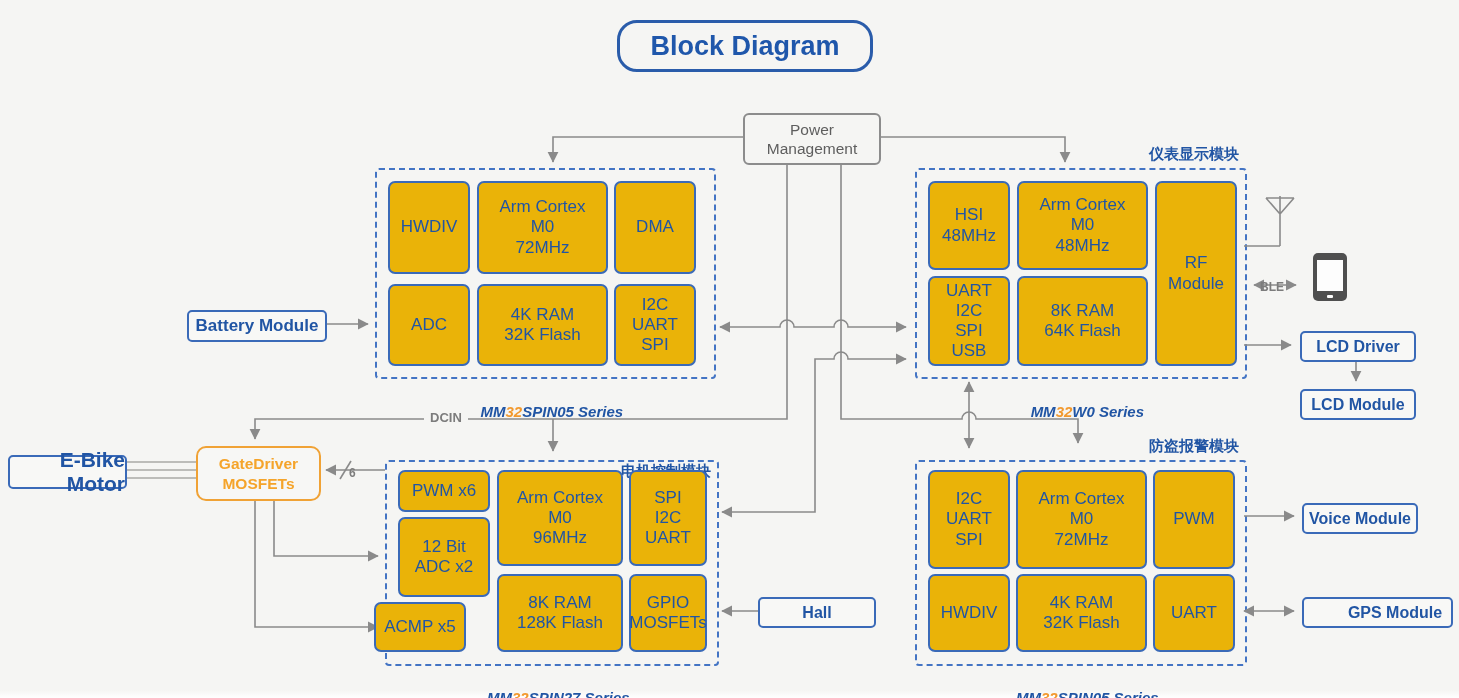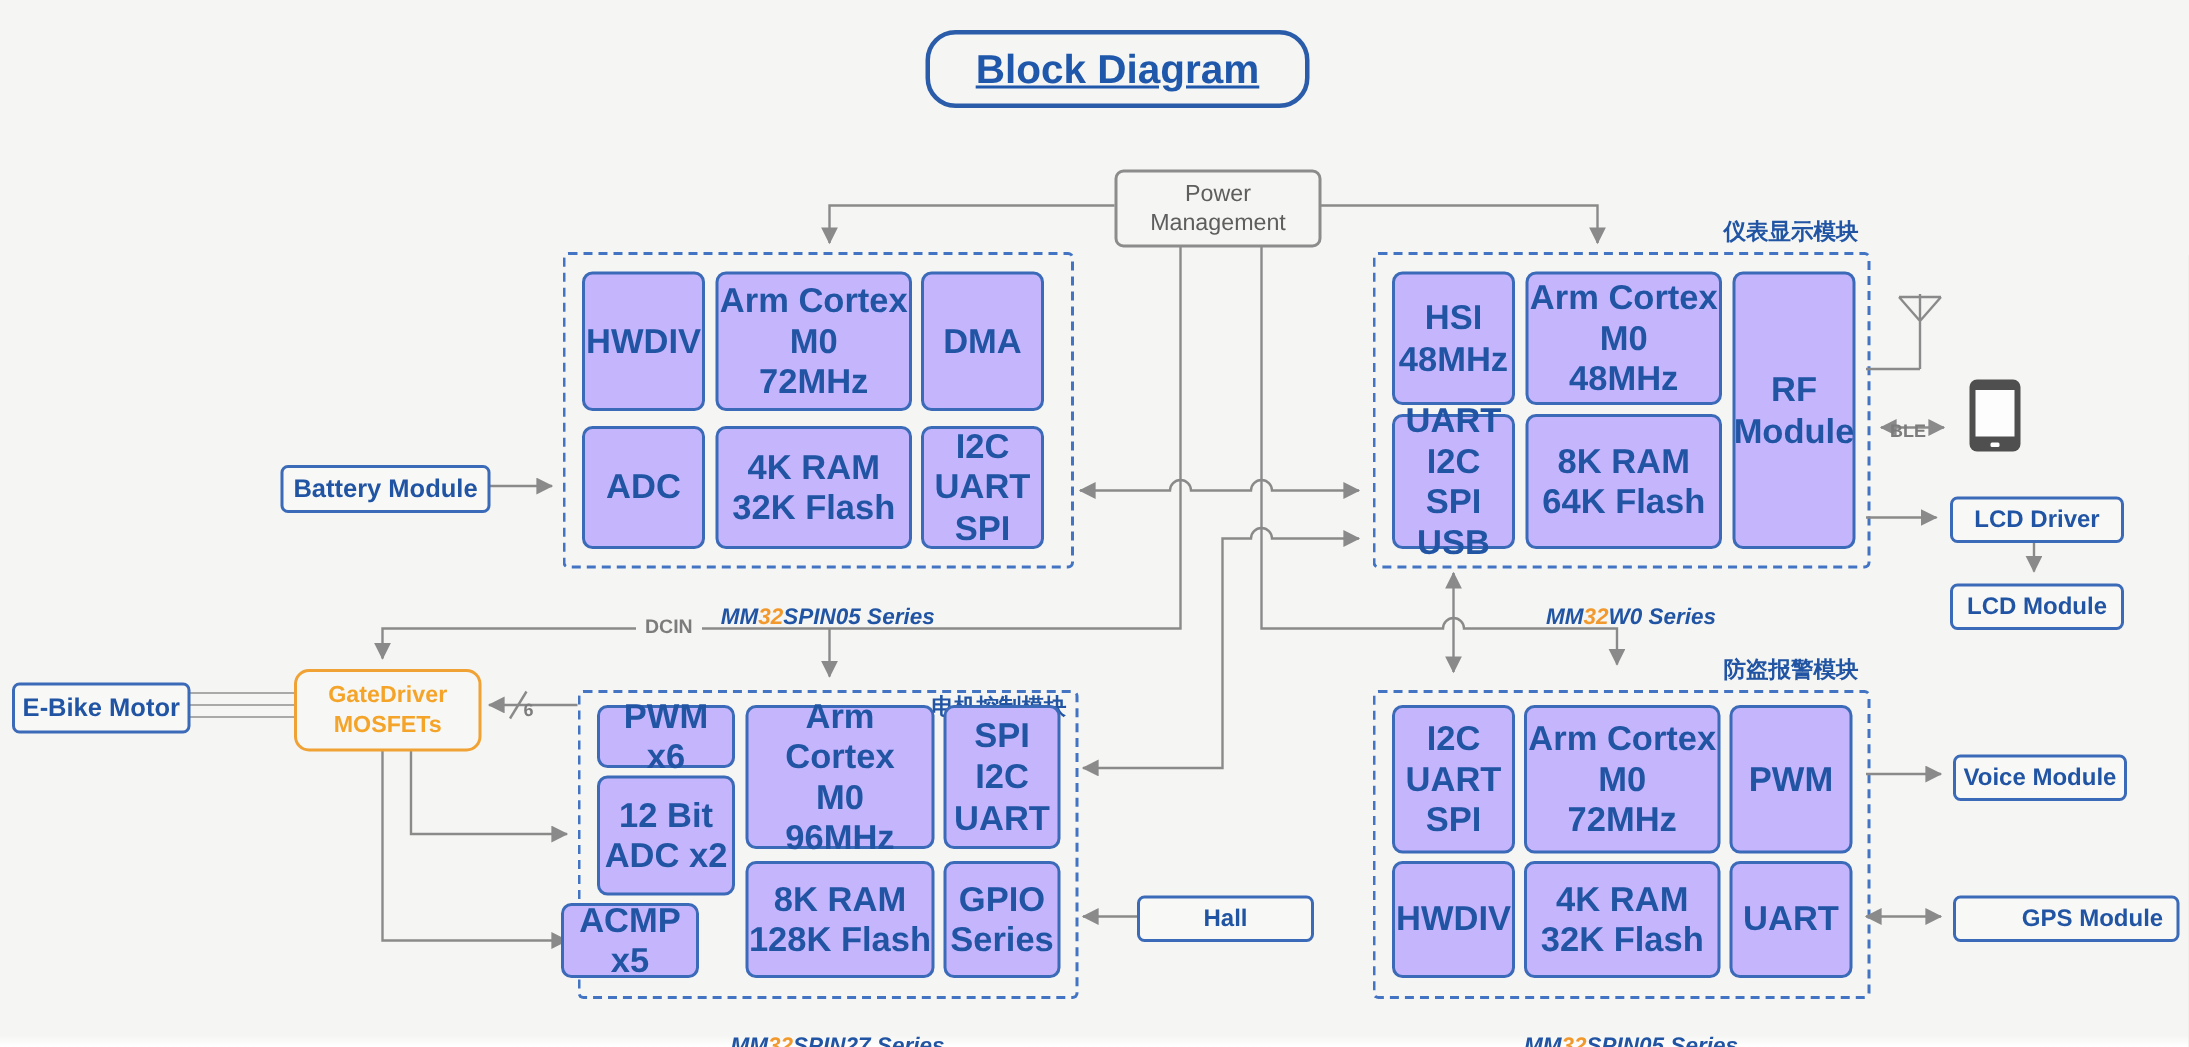--- a/index.html
+++ b/index.html
@@ -3,33 +3,33 @@
 <meta charset="utf-8">
 <style>
   html,body{margin:0;padding:0;background:#e9e9e7;}
   .stage{position:relative;width:1459px;height:698px;background:#f5f5f3;overflow:hidden;
          font-family:"Liberation Sans",sans-serif;}
   .stage::after{content:"";position:absolute;left:0;right:0;bottom:0;height:8px;
          background:linear-gradient(#f5f5f300,#ffffff);pointer-events:none;}
   svg.wires{position:absolute;left:0;top:0;z-index:1;}
   .grp{position:absolute;z-index:0;border:2px dashed #4374c4;border-radius:4px;}
   .blk{position:absolute;z-index:2;display:flex;align-items:center;justify-content:center;
-       text-align:center;border:2px solid #3a6ab8;border-radius:7px;background:#c4b5fd;
-       color:#2155a4;font-weight:bold;font-size:23px;line-height:1.18;white-space:pre-line;}
+       text-align:center;border:2px solid #3a6ab8;border-radius:7px;background:#eab308;
+       color:#2155a4;font-weight:normal;font-size:17px;line-height:1.18;white-space:pre-line;}
   .grp-label{position:absolute;z-index:2;color:#2155a4;font-weight:bold;font-size:15px;
        text-align:right;white-space:pre;}
   .series{position:absolute;z-index:2;font-style:italic;font-weight:bold;font-size:15px;
        color:#2155a4;text-align:center;white-space:pre;}
   .series .num{color:#f2992e;margin-top:40px;}
   .pill{position:absolute;z-index:2;display:flex;align-items:center;justify-content:center;
        text-align:center;border:2px solid #3a6ab8;border-radius:5px;background:#f8f8f6;
        color:#2155a4;font-weight:bold;font-size:16px;white-space:pre-line;}
   .title{position:absolute;z-index:2;display:flex;align-items:center;justify-content:center;
        border:3px solid #2a5caa;border-radius:20px;color:#1f57ab;font-size:27px;font-weight:bold;
-       background:#f5f5f3;text-decoration:underline;}
+       background:#f5f5f3;}
   .pm{position:absolute;z-index:2;display:flex;align-items:center;justify-content:center;
        text-align:center;border:2px solid #8c8c8c;border-radius:6px;color:#5e5e5e;
        font-size:15.5px;background:#f5f5f3;line-height:1.25;white-space:pre-line;}
   .gate{position:absolute;z-index:2;display:flex;align-items:center;justify-content:center;
        text-align:center;border:2px solid #f0a235;border-radius:10px;background:#f7f7f5;
        color:#f5a42a;font-weight:bold;font-size:15.5px;line-height:1.25;white-space:pre-line;}
   .tag{position:absolute;z-index:2;color:#7c7c7c;font-size:13px;font-weight:bold;
        background:#f5f5f3;padding:0 6px;}
   .tag.small{font-size:12px;padding:0 2px;background:none;}
   .phone{position:absolute;z-index:2;width:34px;height:48px;background:#4f4f4f;border-radius:5px;}
@@ -135,21 +135,21 @@
   <div class="blk" style="left:374px;top:602px;width:88px;height:46px;">ACMP x5</div>
   <div class="blk" style="left:497px;top:470px;width:122px;height:92px;">Arm Cortex
 M0
 96MHz</div>
   <div class="blk" style="left:497px;top:574px;width:122px;height:74px;">8K RAM
 128K Flash</div>
   <div class="blk" style="left:629px;top:470px;width:74px;height:92px;">SPI
 I2C
 UART</div>
   <div class="blk" style="left:629px;top:574px;width:74px;height:74px;">GPIO
-Series</div>
+MOSFETs</div>
   <div class="series" style="left:385px;top:672px;width:330px;">
     <span>MM</span><span class="num">32</span><span>SPIN27 Series</span>
   </div>
 
   <div class="grp" style="left:915px;top:460px;width:328px;height:202px;"></div>
   <div class="grp-label" style="left:915px;top:437px;width:324px;">防盗报警模块</div>
   <div class="blk" style="left:928px;top:470px;width:78px;height:95px;">I2C
 UART
 SPI</div>
   <div class="blk" style="left:1016px;top:470px;width:127px;height:95px;">Arm Cortex
@@ -158,21 +158,21 @@
   <div class="blk" style="left:1153px;top:470px;width:78px;height:95px;">PWM</div>
   <div class="blk" style="left:928px;top:574px;width:78px;height:74px;">HWDIV</div>
   <div class="blk" style="left:1016px;top:574px;width:127px;height:74px;">4K RAM
 32K Flash</div>
   <div class="blk" style="left:1153px;top:574px;width:78px;height:74px;">UART</div>
   <div class="series" style="left:915px;top:672px;width:328px;">
     <span>MM</span><span class="num">32</span><span>SPIN05 Series</span>
   </div>
 
   <div class="pill" style="left:187px;top:310px;width:136px;height:28px;font-size:17px;">Battery Module</div>
-  <div class="pill" style="left:8px;top:455px;width:115px;height:30px;font-size:17px;text-align:right;">E-Bike Motor</div>
+  <div class="pill" style="left:8px;top:455px;width:115px;height:30px;font-size:21px;text-align:right;">E-Bike Motor</div>
   <div class="gate" style="left:196px;top:446px;width:121px;height:51px;">GateDriver
 MOSFETs</div>
   <div class="pill" style="left:758px;top:597px;width:114px;height:27px;">Hall</div>
   <div class="pill" style="left:1300px;top:331px;width:112px;height:27px;">LCD Driver</div>
   <div class="pill" style="left:1300px;top:389px;width:112px;height:27px;">LCD Module</div>
   <div class="pill" style="left:1302px;top:503px;width:112px;height:27px;">Voice Module</div>
   <div class="pill" style="left:1302px;top:597px;width:112px;height:27px;padding-left:35px;">GPS Module</div>
 
   <div class="phone" style="left:1313px;top:253px;">
     <div class="screen"></div>

